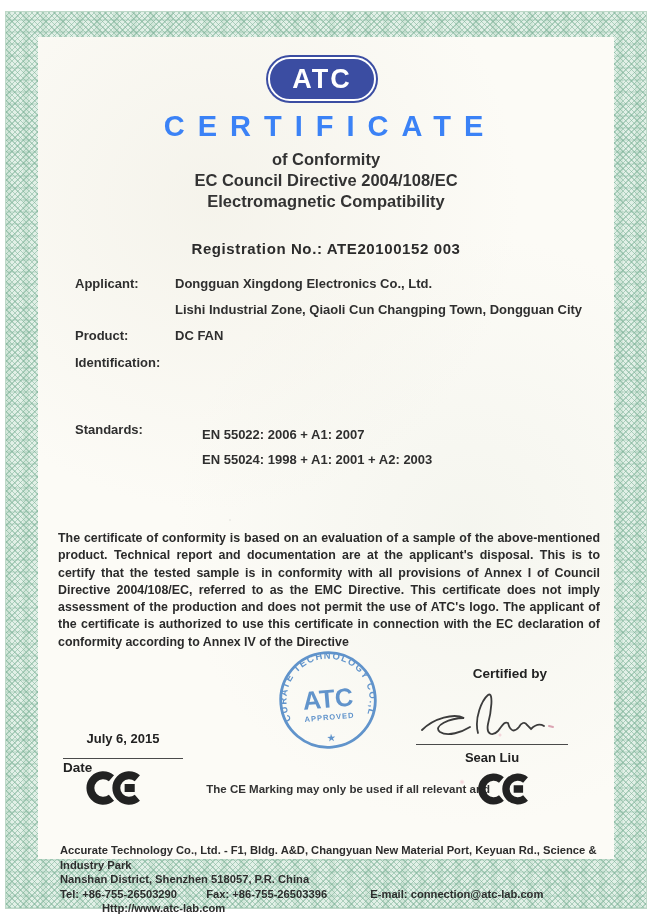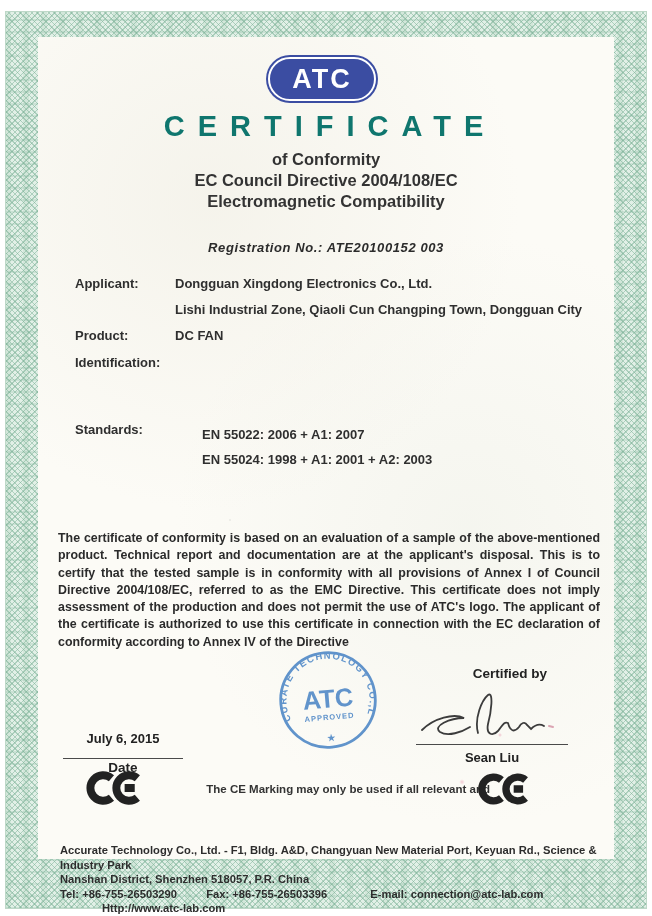--- a/index.html
+++ b/index.html
@@ -18,25 +18,25 @@
     background-image:radial-gradient(circle at 30% 20%, rgba(240,238,228,.6), rgba(0,0,0,0) 40%),
                      radial-gradient(circle at 75% 60%, rgba(238,240,232,.5), rgba(0,0,0,0) 45%);}
   .abs{position:absolute;}
   .ctr{left:0;right:0;text-align:center;}
   .txt{color:#2e2e2e;}
   
   .logo{left:268px;top:57px;width:104px;height:40px;border-radius:22px;
     background:#3b4da2;border:2px solid #ffffff;box-shadow:0 0 0 2px #3b4da2;
     display:flex;align-items:center;justify-content:center;}
   .logo span{color:#ffffff;font-size:27px;font-weight:800;letter-spacing:2px;}
-  .title{top:110px;font-size:29px;font-weight:800;letter-spacing:13px;margin-left:8px;color:#0f766e;}
+  .title{top:110px;font-size:29px;font-weight:800;letter-spacing:13px;margin-left:8px;color:#3b82f6;}
   .subtitle{top:150px;font-size:16.5px;font-weight:700;color:#333;}
   .directive{top:171px;font-size:16.5px;font-weight:700;color:#333;}
   .compat{top:192px;font-size:16.5px;font-weight:700;color:#333;}
-  .registration{top:240px;font-size:13px;font-weight:700;color:#2b2b2b;letter-spacing:.6px;font-style:italic;}
+  .registration{top:240px;font-size:15px;font-weight:700;color:#2b2b2b;letter-spacing:.6px;}
   
   .frow{left:75px;right:48px;display:flex;font-size:13px;font-weight:700;color:#2f2f2f;}
   .flabel{flex:0 0 100px;}
   .fval{flex:1;}
   .idwrap{display:flex;flex:1;}
   .mlabel{flex:0 0 81px;}
   .mcolon{flex:0 0 13px;}
   .mvals{flex:1;max-width:318px;line-height:17px;}
   .standards-line{line-height:25px;}
   
@@ -44,21 +44,21 @@
     text-align:justify;line-height:17.3px;}
   
   .stamp{left:276px;top:648px;width:104px;height:104px;transform:rotate(-5deg);opacity:.88;}
   
   .certified{left:430px;top:666px;width:160px;text-align:center;font-size:13.5px;font-weight:700;color:#222;}
   .sigblock{left:416px;top:688px;width:152px;}
   .sigline{border-bottom:1.6px solid #4a4a4a;}
   .signame{text-align:center;font-size:13px;font-weight:700;color:#222;margin-top:1px;}
   .dateblock{left:63px;top:731px;width:120px;}
   .dateval{text-align:center;font-size:13px;font-weight:700;color:#222;padding-bottom:12px;border-bottom:1.6px solid #4a4a4a;}
-  .datelabel{text-align:center;font-size:13.5px;font-weight:700;color:#222;margin-top:1px;}
+  .datelabel{text-align:left;font-size:13.5px;font-weight:700;color:#222;margin-top:1px;}
   
   .ce-left{left:82px;top:768px;}
   .ce-right{left:474px;top:770px;}
   .cenote{left:170px;top:782px;width:320px;text-align:right;font-size:11.5px;font-weight:700;color:#333;line-height:14.5px;}
   
   .footer{left:60px;right:46px;top:843px;font-size:11.2px;font-weight:700;color:#2d2d2d;line-height:14.5px;}
   .contacts span{display:inline-block;}
   .contacts .c2{margin-left:26px;} .contacts .c3{margin-left:40px;} .contacts .c4{margin-left:42px;}
   
   .artifacts{left:0;top:0;right:0;bottom:0;pointer-events:none;

